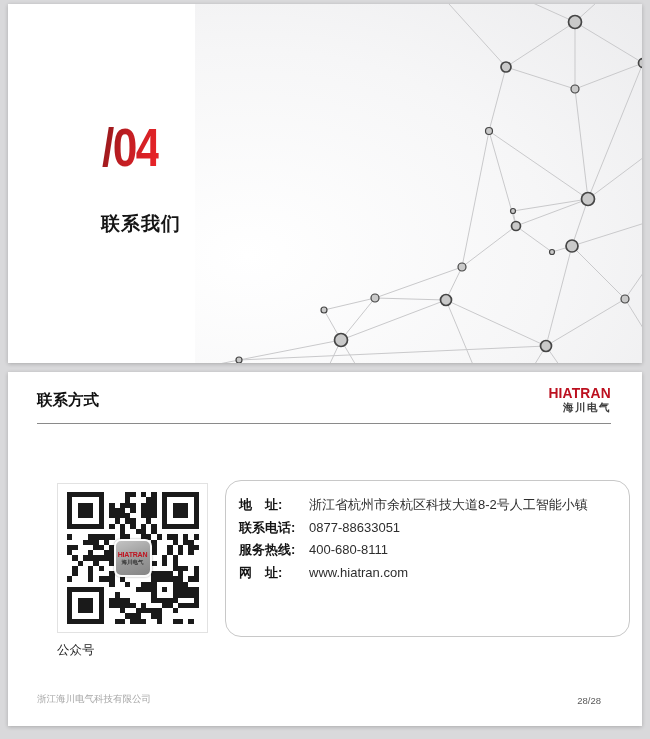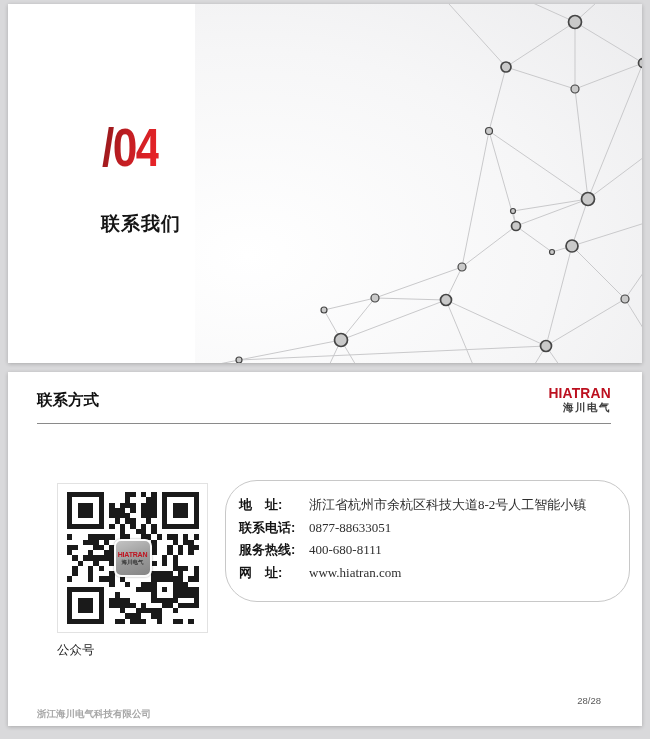--- a/index.html
+++ b/index.html
@@ -37,28 +37,28 @@
   .qr-logo{position:absolute;left:50%;top:50%;transform:translate(-50%,-50%);
     width:38px;height:38px;border-radius:7px;border:2px solid #fbfbfb;box-sizing:border-box;
     background:linear-gradient(160deg,#c3c3c3 0%,#9a9a9a 55%,#858585 100%);
     box-shadow:0 0 2px rgba(0,0,0,.4);text-align:center;}
   .qc-en{font-size:7px;font-weight:800;color:#bf1420;margin-top:10px;line-height:1.1;
     letter-spacing:-.2px;}
   .qc-cn{font-size:5.5px;font-weight:700;color:#333;line-height:1.2;}
   .qr-caption{position:absolute;left:49px;top:270px;width:151px;text-align:left;
     font-size:12.5px;color:#222;}
 
-  .contact-card{position:absolute;left:217px;top:108px;width:405px;height:122px;
-    box-sizing:border-box;border:1px solid #c8c8c8;border-radius:32px;
+  .contact-card{position:absolute;left:217px;top:108px;width:405px;height:157px;
+    box-sizing:border-box;border:1px solid #c8c8c8;border-radius:16px;
     padding:13px 0 0 13px;background:#fff;}
   .c-row{display:flex;line-height:22.6px;font-size:13px;white-space:nowrap;}
   .c-lbl{flex:0 0 58px;font-weight:700;color:#141414;}
-  .c-val{margin-left:12px;color:#2e2e2e;font-family:Liberation Serif, serif;}
-
-  .footer-company{position:absolute;left:29px;bottom:5px;font-size:9.5px;color:#a6a6a6;font-weight:bold;}
+  .c-val{margin-left:12px;color:#2e2e2e;}
+
+  .footer-company{position:absolute;left:29px;bottom:20px;font-size:9.5px;color:#a6a6a6;}
   .footer-page{position:absolute;right:41px;bottom:20px;font-size:9.5px;color:#5a5a5a;}
 </style>
 </head>
 <body>
 
 <div class="page">
 
   <section class="slide slide1">
     <div class="s1-right">
       <svg id="net" width="447" height="359" viewBox="187 0 447 359">

